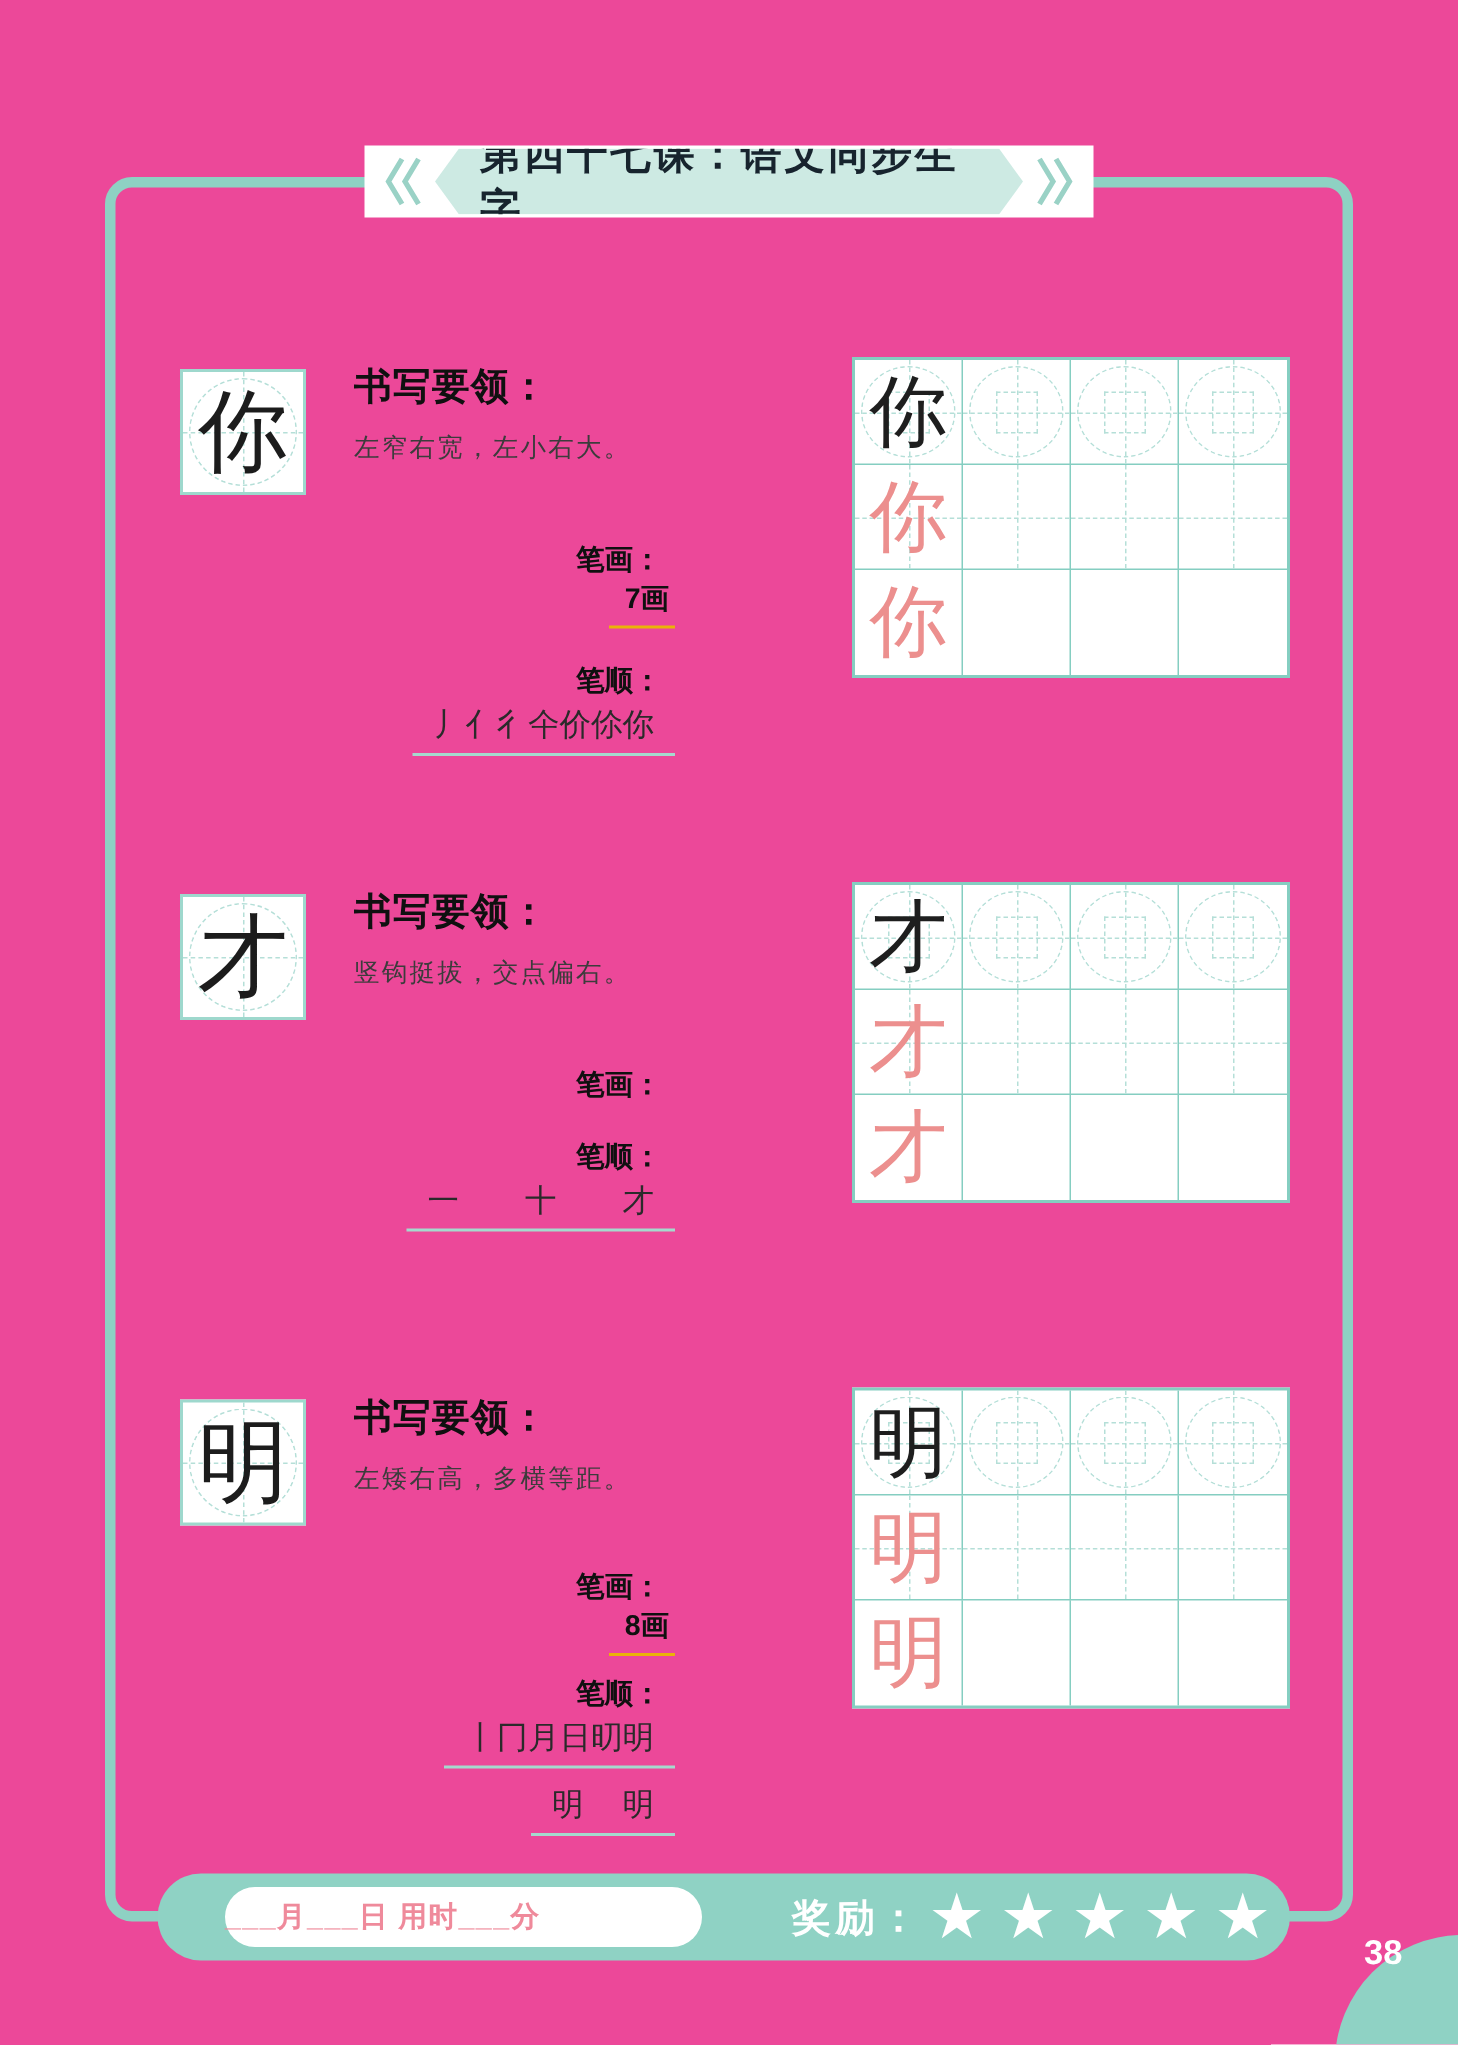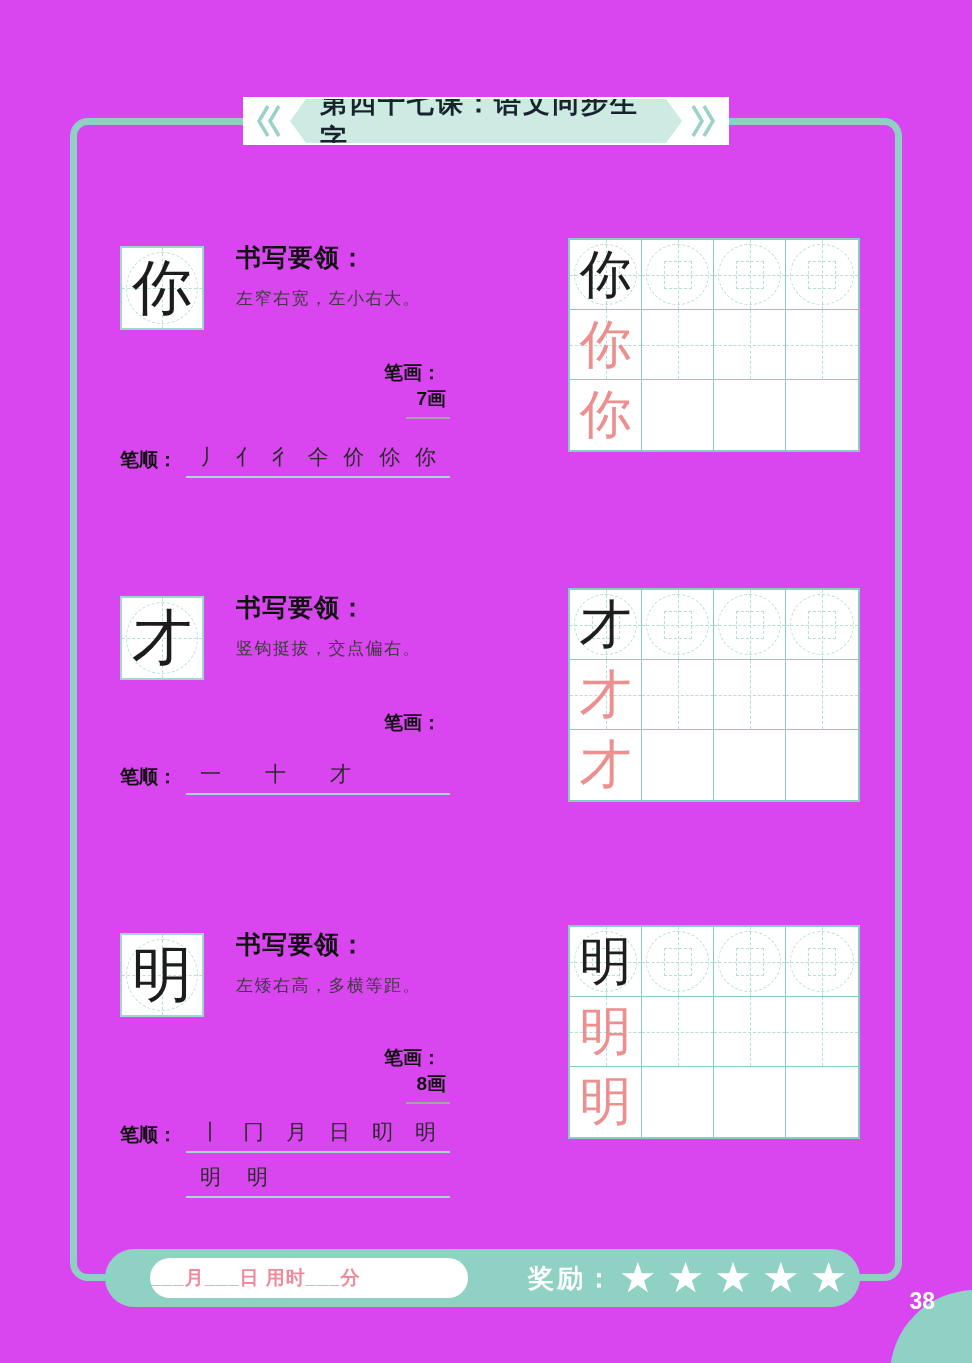--- a/index.html
+++ b/index.html
@@ -1,16 +1,16 @@
 <!DOCTYPE html>
 <html><head>
 <meta charset="utf-8">
 <style>
   html,body{margin:0;padding:0;background:#fff;}
-  .canvas{position:relative;width:972px;height:1363px;background:#d946ef;overflow:hidden;
+  .canvas{position:relative;width:972px;height:1363px;background:#ec4899;overflow:hidden;
           font-family:"Liberation Sans",sans-serif;}
 
   
   .page-border{position:absolute;left:70px;top:118px;width:832px;height:1163px;
                border:7px solid #8ed1c3;border-radius:18px;box-sizing:border-box;}
 
   
   .header{position:absolute;top:97px;left:50%;transform:translateX(-50%);
           display:flex;align-items:center;gap:7px;background:#fff;padding:0 12px;height:48px;z-index:3;}
   .chevron{display:flex;align-items:center;}
@@ -26,23 +26,23 @@
   .char-box{position:relative;width:84px;height:84px;border:2px solid #9ed8cd;
             box-sizing:border-box;margin-top:8px;background:#fff;flex:none;}
   .big-char{position:absolute;inset:0;display:flex;align-items:center;justify-content:center;
             font-size:60px;color:#1c1c1c;font-family:"DejaVu Serif",serif;z-index:1;}
   .tips{margin-left:32px;padding-top:3px;}
   .tips-label{font-size:25px;font-weight:bold;color:#101010;letter-spacing:1px;}
   .tips-text{margin-top:13px;font-size:17px;color:#3c3c3c;letter-spacing:1.5px;}
 
   .meta-row{display:flex;align-items:flex-end;margin-top:30px;flex-direction:column;}
   .row-label{width:66px;flex:none;font-size:19px;font-weight:bold;color:#101010;}
-  .meta-value-wrap{flex:1;border-bottom:2px solid #a3a3a3;padding:0 4px 5px 10px;
+  .meta-value-wrap{flex:1;border-bottom:2px solid #eab308;padding:0 4px 5px 10px;
                    font-size:19px;font-weight:bold;color:#101010;}
-  .order-row{display:flex;align-items:center;margin-top:22px;}
+  .order-row{display:flex;align-items:flex-end;margin-top:22px;flex-direction:column;}
   .order-row.cont{margin-top:8px;}
   .order-glyphs{flex:1;border-bottom:2px solid #a5d9ce;display:flex;align-items:flex-end;
                 padding:0 14px 5px;font-size:21px;color:#2a2a2a;font-family:"DejaVu Serif",serif;min-height:30px;}
   .order-glyphs.spread{justify-content:space-between;}
   .order-glyphs.packed{justify-content:flex-start;gap:44px;}
   .order-glyphs.packed2{justify-content:flex-start;gap:26px;}
 
   
   .practice-grid{position:absolute;left:448px;top:0;width:288px;border:2px solid #85cec1;
                  display:grid;grid-template-columns:repeat(4,72px);grid-auto-rows:70px;background:#fff;}

